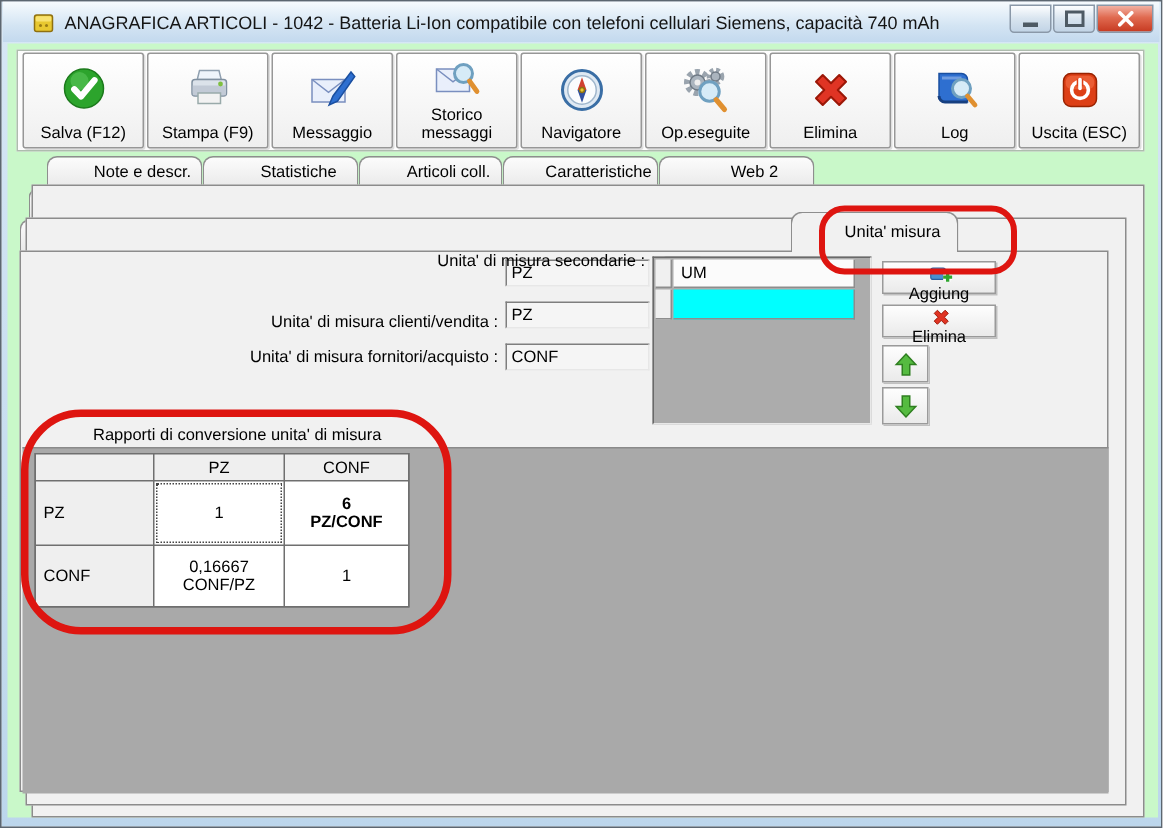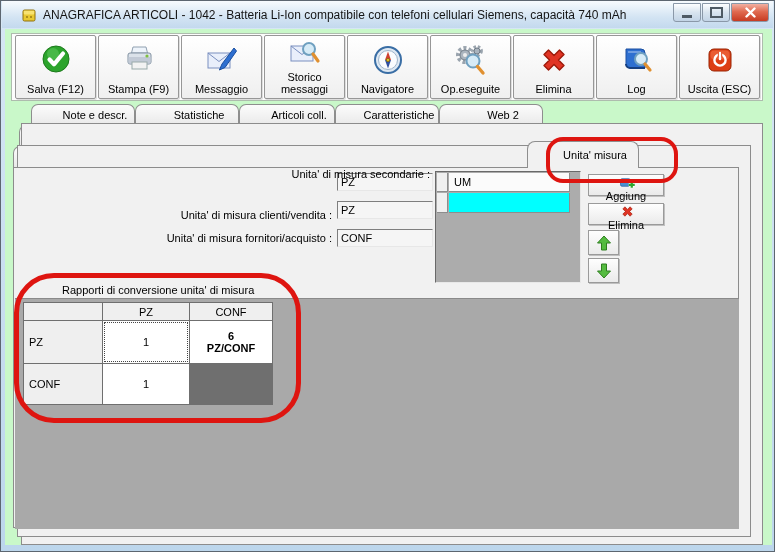--- a/index.html
+++ b/index.html
@@ -354,20 +354,24 @@
         <div>1</div>
         <div></div>
       </div>
       <div class="c bold">
         <div>6</div>
         <div>PZ/CONF</div>
       </div>
 
       <div class="c rl">CONF</div>
       <div class="c">
+        <div>0,16667</div>
+        <div>CONF/PZ</div>
+      </div>
+      <div class="c">
         <div>1</div>
         <div></div>
       </div>
     </div>
   </div>
 
   <div class="ann" style="left:545px;top:136px;width:124px;height:38px;border-width:4px;border-radius:17px"></div>
   <div class="ann" style="left:13px;top:272px;width:277px;height:140px;border-width:5px"></div>
 
 </div>

